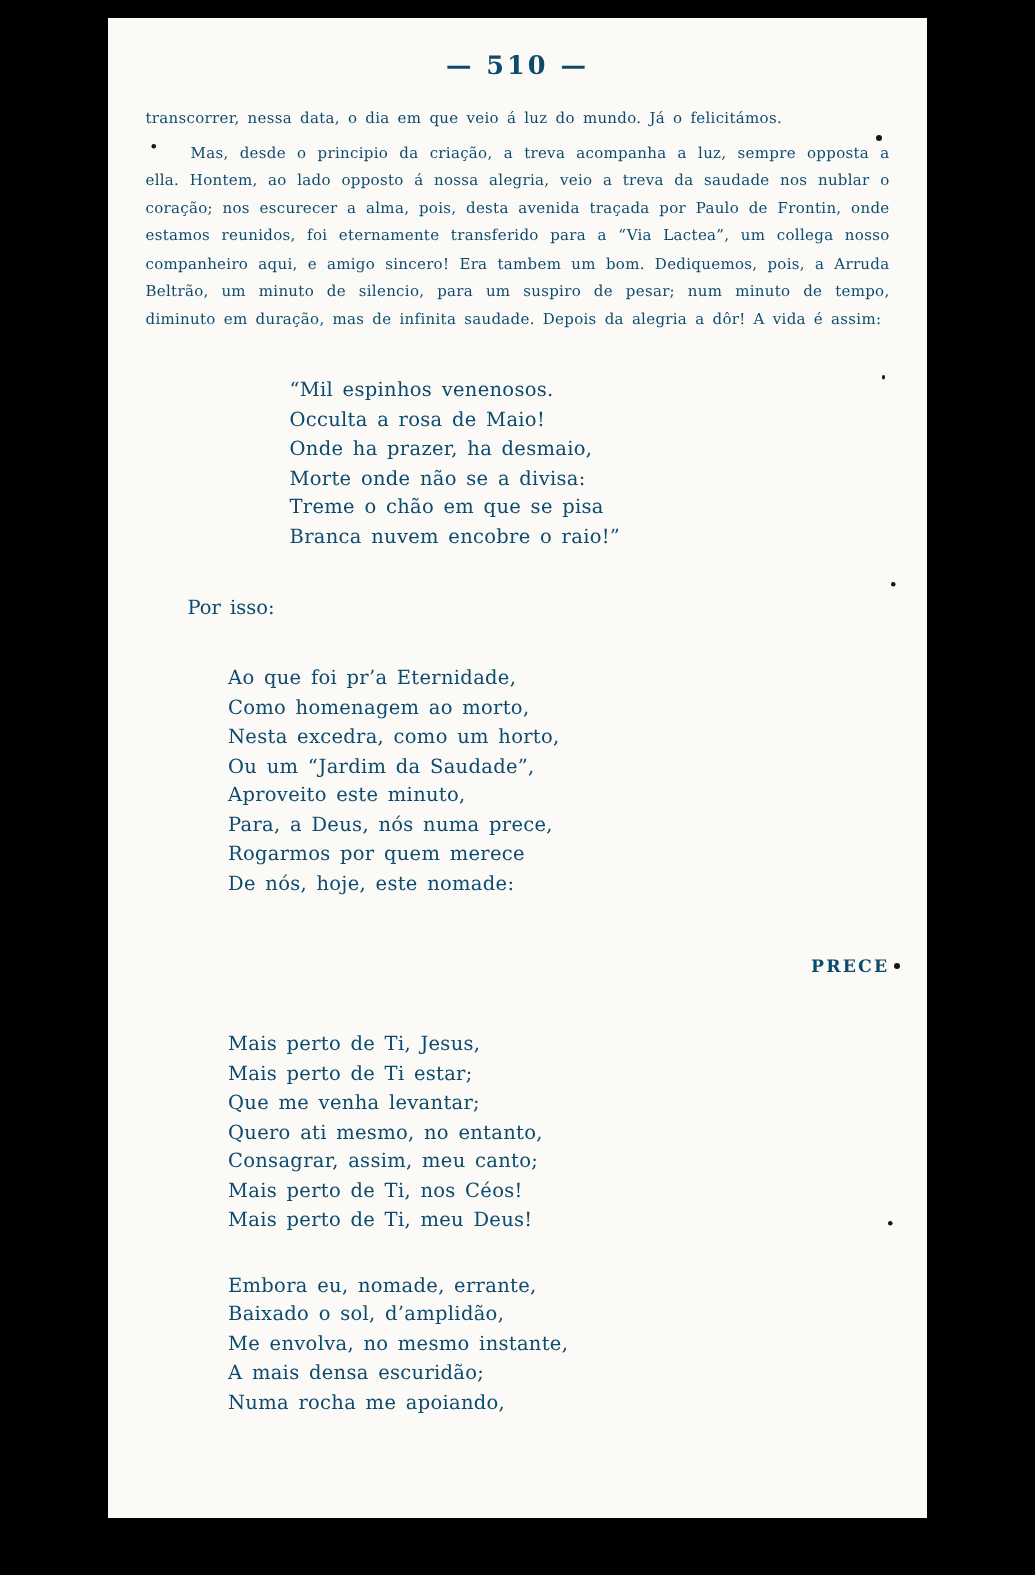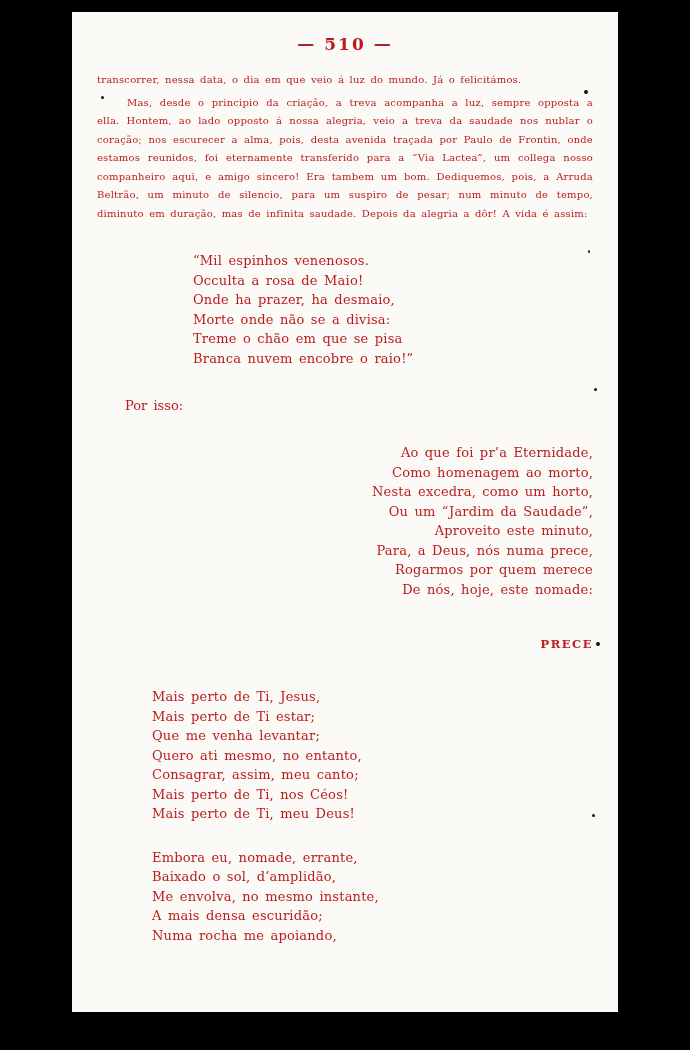--- a/index.html
+++ b/index.html
@@ -8,21 +8,21 @@
     background:#000;
     position:relative;
     font-family:"DejaVu Serif","Liberation Serif",serif;
     overflow:hidden;
   }
   .page {
     position:absolute;
     left:72px; top:12px;
     width:546px; height:1000px;
     background:#fbfaf7;
-    color:#b91c1c;
+    color:#0c4a6e;
     overflow:hidden;
     box-sizing:border-box;
     padding:0 25px;
   }
   .page-number {
     text-align:center;
     margin-top:22px;
     font-size:17px;
     font-weight:bold;
     letter-spacing:2px;
@@ -43,21 +43,21 @@
     letter-spacing:0.2px;
     word-spacing:2px;
   }
   .verse .vline { white-space:nowrap; }
   .verse-1 { margin:28px 0 0 96px; }
   .por-isso {
     margin:30px 0 0 28px;
     font-size:13px;
     word-spacing:2px;
   }
-  .verse-2 { margin:30px 0 0 55px;text-align:right; }
+  .verse-2 { margin:30px 0 0 55px; }
   .prece-heading {
     margin-top:38px;
     text-align:right;
     font-size:11.5px;
     font-weight:bold;
     letter-spacing:1.5px;
   }
   .verse-3 { margin:36px 0 16px 55px; }
   .verse-4 { margin:24px 0 0 55px; }
   .speck {

